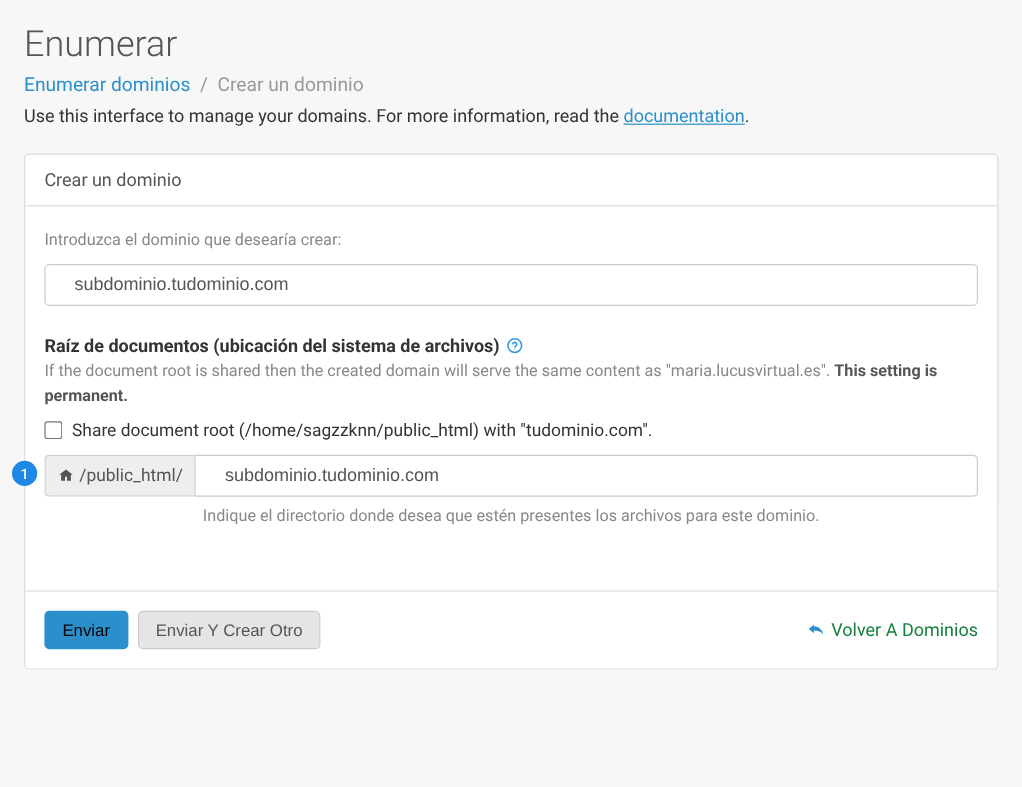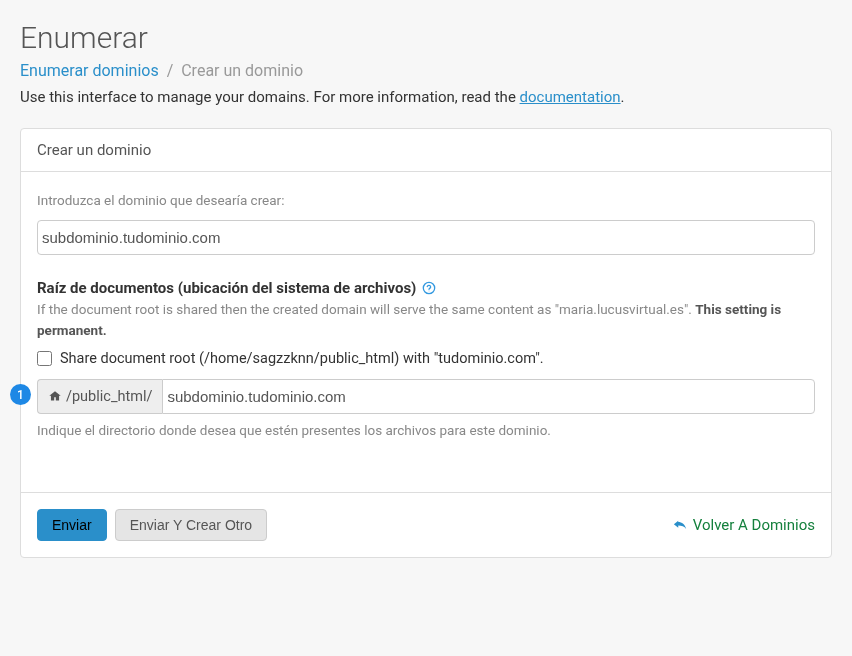--- a/index.html
+++ b/index.html
@@ -11,38 +11,38 @@
     .breadcrumb .current { color: #999; }
     .intro { font-size: 15px; color: #333; margin-bottom: 22px; }
     .intro a { color: #2a8fca; text-decoration: underline; }
     .panel { background: #fff; border: 1px solid #ddd; border-radius: 4px; }
     .panel-header { padding: 12px 16px; border-bottom: 1px solid #ddd; font-size: 15px; color: #555; }
     .panel-body { padding: 18px 16px 0 16px; position: relative; }
     .field-group { margin-bottom: 24px; position: relative; }
     .field-label { font-weight: 700; color: #333; font-size: 15px; margin-bottom: 2px; display: flex; align-items: center; gap: 6px; }
     .field-help { color: #888; font-size: 13.5px; margin-bottom: 10px; line-height: 1.5; }
     .field-help strong { font-weight: 700; color: #555; }
-    .text-input { width: 100%; padding: 8px 4px; border: 1px solid #ccc; border-radius: 4px; font-size: 15px; color: #555; }
+    .text-input { width: 100%; padding: 8px 24px; border: 1px solid #ccc; border-radius: 4px; font-size: 15px; color: #555; }
     .checkbox-row { display: flex; align-items: center; gap: 8px; margin-bottom: 12px; font-size: 14.5px; color: #333; }
     .checkbox-row input { width: 15px; height: 15px; }
     .input-group { display: flex; }
     .input-group-addon { background: #eee; border: 1px solid #ccc; border-right: none; border-radius: 4px 0 0 4px; padding: 8px 10px; display: flex; align-items: center; gap: 4px; color: #555; font-size: 14.5px; }
     .input-group .text-input { border-radius: 0 4px 4px 0; }
     .panel-footer { border-top: 1px solid #ddd; padding: 16px; display: flex; align-items: center; gap: 8px; position: relative; }
     .btn { padding: 7px 14px; border-radius: 4px; font-size: 14px; cursor: pointer; border: 1px solid transparent; }
     .btn-primary { background: #2a8fca; color: #000000; border-color: #2a8fca; }
     .btn-default { background: #e5e5e5; color: #555; border-color: #ccc; }
     .footer-right { margin-left: auto; }
     .footer-right a { color: #15803d; text-decoration: none; display: flex; align-items: center; gap: 6px; font-size: 15px; }
     .help-icon-svg { width: 14px; height: 14px; fill: none; stroke: #3399e0; stroke-width: 1.5; }
     .callout-badge { position: absolute; left: -10px; width: 21px; height: 21px; border-radius: 50%; background: #1e88e5; color: #fff; display: flex; align-items: center; justify-content: center; font-size: 12px; font-weight: 500; z-index: 5; }
     .callout-1 { top: 256px; }
     .home-icon { width: 14px; height: 13px; fill: #555; }
     .reply-icon { width: 14px; height: 14px; fill: #2a8fca; }
-    .field-hint { color: #888; font-size: 13.5px; margin-top: 8px; }
+    .field-hint { color: #888; font-size: 13.5px; margin-top: 8px; text-align: center; }
     .panel-wrap { position: relative; }
   </style>
 </head>
 <body>
 
 <h1 class="page-title">Enumerar</h1>
 
 <div class="breadcrumb">
   <a href="#">Enumerar dominios</a>
   <span class="sep">/</span>

